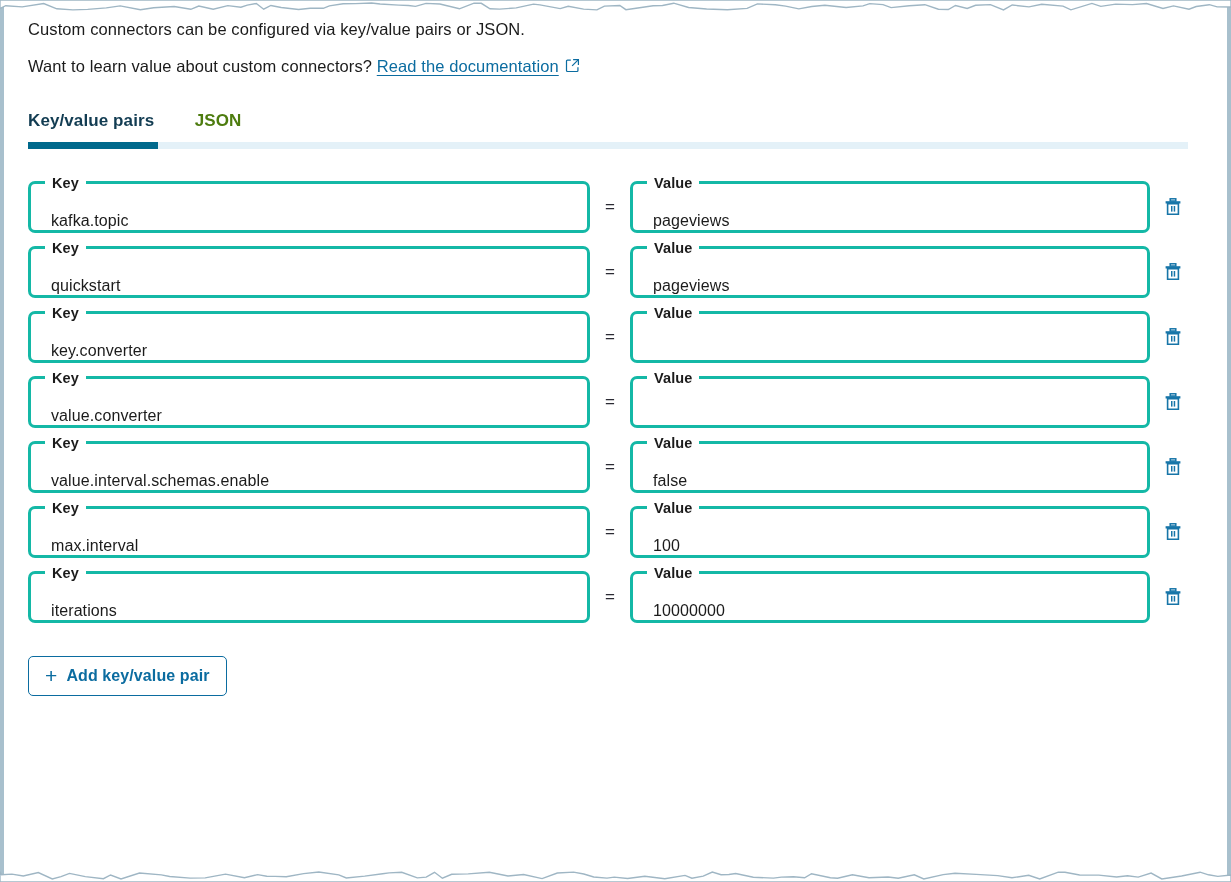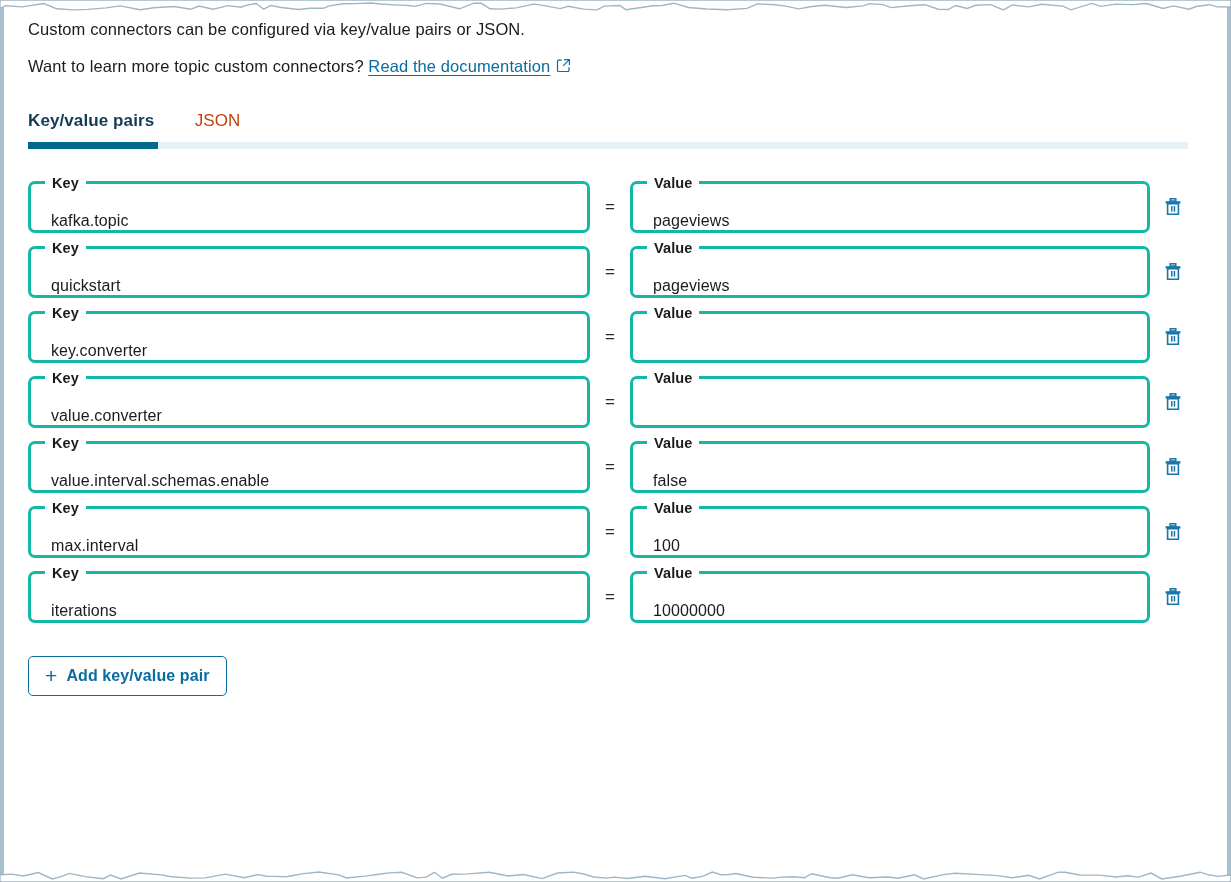--- a/index.html
+++ b/index.html
@@ -86,23 +86,23 @@
   .tab {
     display: inline-block;
     font-size: 17px;
     font-weight: 700;
     letter-spacing: .1px;
     cursor: pointer;
     padding: 0;
   }
   .tab.active { color: #123c52; }
   .tab.inactive {
-    color: #c2410c;
+    color: #4d7c0f;
     margin-left: 36px;
-    font-weight: 400;
+    font-weight: 700;
   }
   .tab-track {
     position: absolute;
     left: 0;
     top: 31px;
     width: 1160px;
     height: 7px;
     background: #e4f1f8;
   }
   .tab-indicator {
@@ -206,21 +206,21 @@
   }
 </style>
 </head>
 <body>
 
 <div class="content">
 
   <p class="intro-line">Custom connectors can be configured via key/value pairs or JSON.</p>
 
   <p class="intro-line second">
-    <span>Want to learn more topic custom connectors?</span>
+    <span>Want to learn value about custom connectors?</span>
     <a class="doc-link" href="#">Read the documentation</a><span class="ext-icon"><svg width="15" height="15" viewBox="0 0 16 16">
           <path d="M6.2 2.2h-3.6a1 1 0 0 0-1 1v10.2a1 1 0 0 0 1 1h10.2a1 1 0 0 0 1-1V9.9" fill="none" stroke="#0b6ca0" stroke-width="1.3"></path>
           <path d="M9.3 1.7h5v5" fill="none" stroke="#0b6ca0" stroke-width="1.3" stroke-linecap="square"></path>
           <path d="M14 2L7.6 8.4" fill="none" stroke="#0b6ca0" stroke-width="1.3"></path>
         </svg></span>
   </p>
 
   <div class="tabs">
     <span class="tab active">Key/value pairs</span>
     <span class="tab inactive">JSON</span>

